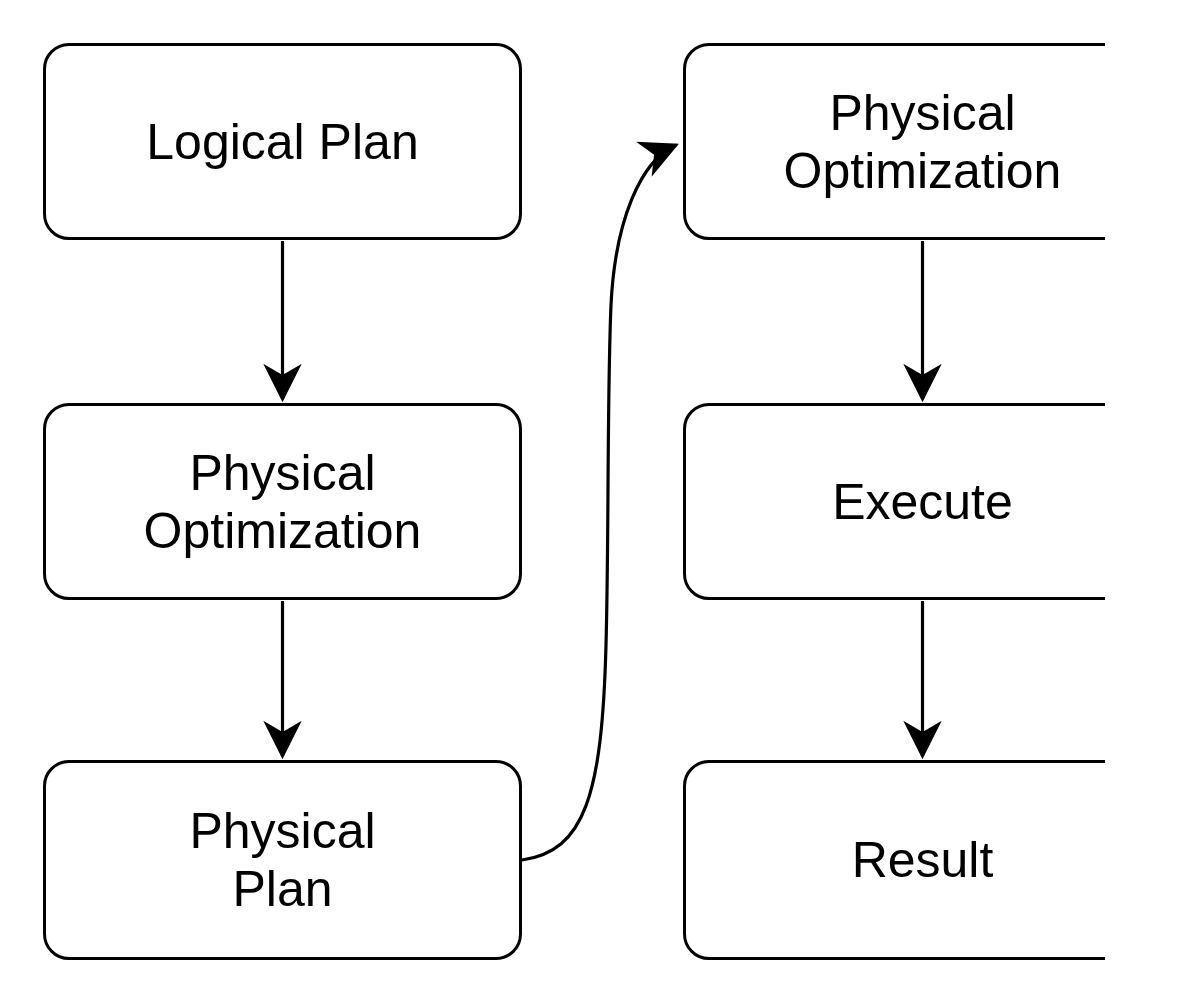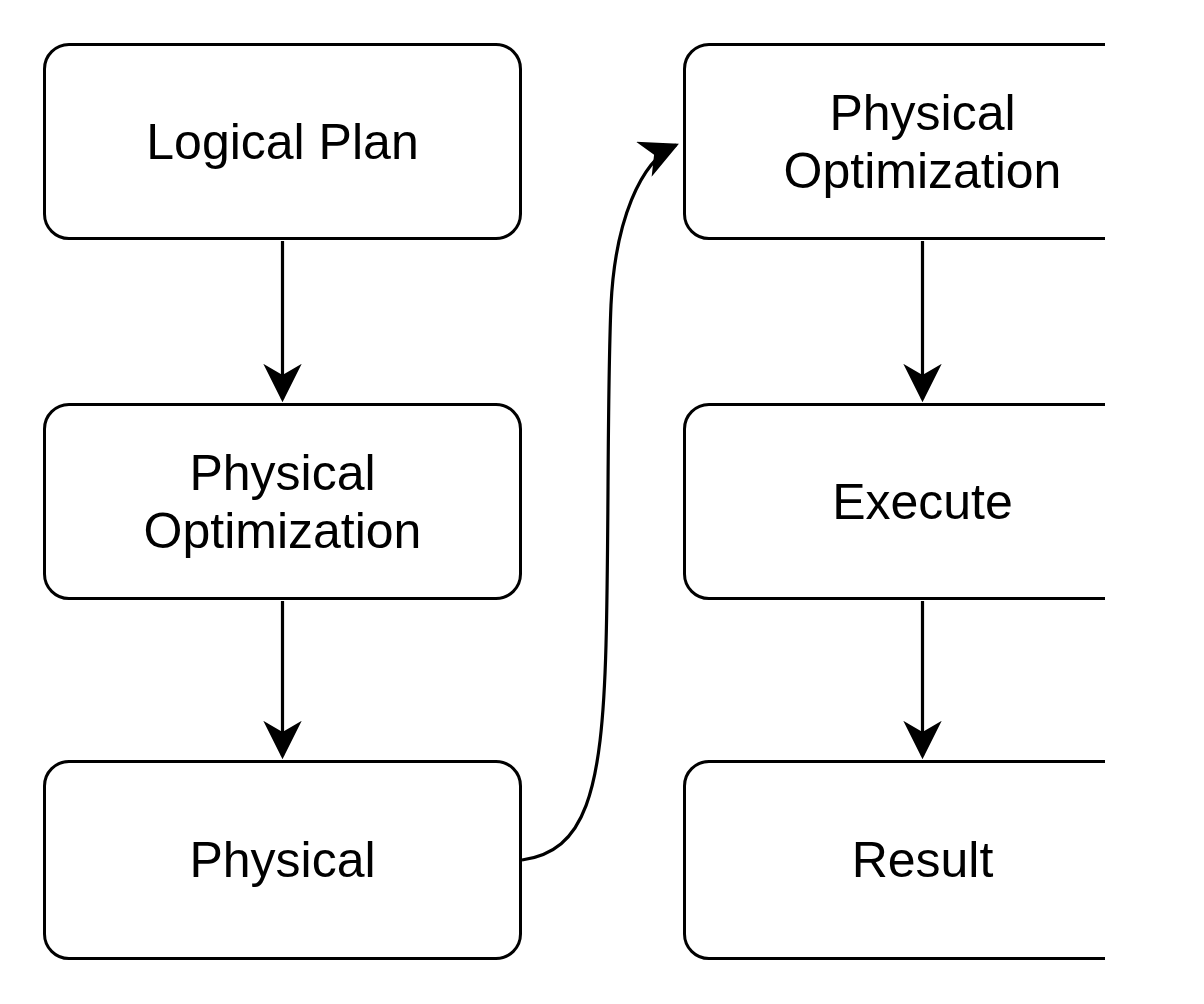--- a/index.html
+++ b/index.html
@@ -76,20 +76,21 @@
     <span class="node-line">Logical Plan</span>
   </div>
 
   <div class="node col-left row-2">
     <span class="node-line">Physical</span>
     <span class="node-line">Optimization</span>
   </div>
 
   <div class="node col-left row-3">
     <span class="node-line">Physical</span>
+    <span class="node-line">Plan</span>
   </div>
 
   <div class="node col-right row-1">
     <span class="node-line">Physical</span>
     <span class="node-line">Optimization</span>
   </div>
 
   <div class="node col-right row-3">
     <span class="node-line">Result</span>
   </div>

